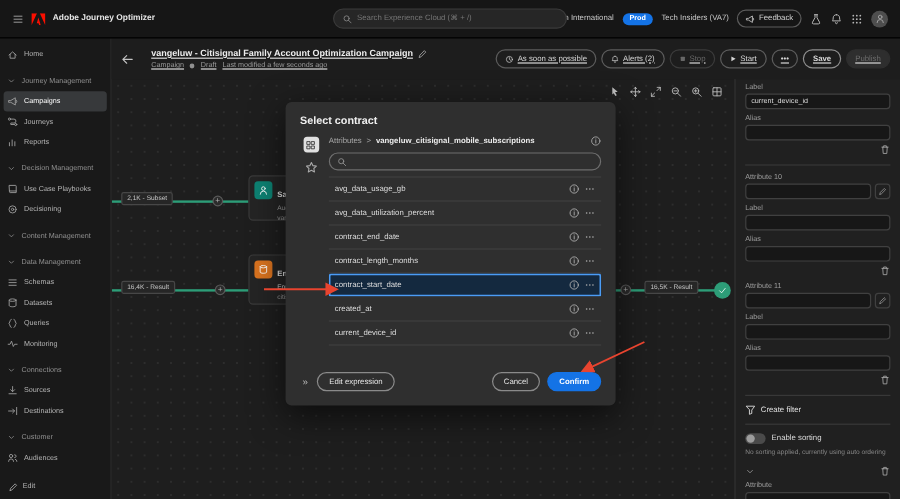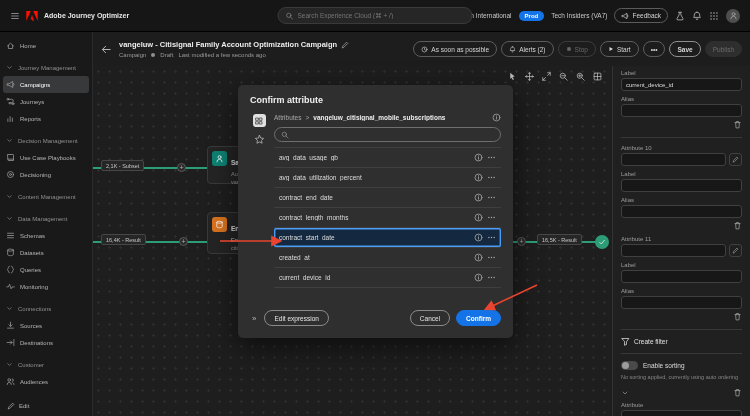--- a/index.html
+++ b/index.html
@@ -31,21 +31,21 @@
   
   .sidebar { position:absolute; left:0; top:32px; width:93px; bottom:0; background:#191919;
     border-right:1px solid #2b2b2b; padding-top:5px; z-index:4; }
   .nav-item, .nav-section { display:flex; align-items:center; gap:5px; height:17px; padding:0 6px; font-size:6px; color:#b4b4b4; white-space:nowrap; }
   .nav-section { color:#8f8f8f; margin-top:5px; }
   .nav-item.active { background:#37393b; color:#fff; border-radius:3px; margin:0 3px; padding:0 3px; }
   .nav-item .icn, .nav-section .icn { color:#9e9e9e; flex:none; }
   .sidebar-edit { position:absolute; bottom:6px; left:7px; display:flex; align-items:center; gap:4px; font-size:6px; color:#b4b4b4; }
 
   
-  .header { position:absolute; left:93px; top:32px; right:0; height:34px; display:flex; align-items:center; padding:0 8px; gap:7px; background:#1d1d1d; z-index:4; }
+  .header { position:absolute; left:93px; top:32px; right:0; height:34px; display:flex; align-items:center; padding:0 8px; gap:14px; background:#1d1d1d; z-index:4;text-decoration:underline; }
   .back-btn { color:#c4c4c4; flex:none; }
   .title-wrap { min-width:0; }
   .title-row { display:flex; align-items:center; gap:4px; }
   .page-title { font-size:7.5px; font-weight:bold; color:#ededed; white-space:nowrap; }
   .meta-row { display:flex; align-items:center; gap:5px; margin-top:3px; font-size:6px; color:#9a9a9a; }
   .status-dot { width:4px; height:4px; border-radius:50%; background:#8f8f8f; }
   .actions { margin-left:auto; display:flex; align-items:center; gap:4px; }
   .btn { display:flex; align-items:center; gap:3px; height:16px; padding:0 7px; border:1px solid #5c5c5c; border-radius:8px; font-size:6.5px; color:#d6d6d6; white-space:nowrap; background:transparent; }
   .btn.disabled { border-color:#3b3b3b; color:#676767; }
   .btn.save { border-color:#8f8f8f; font-weight:bold; }
@@ -534,21 +534,21 @@
     <div class="rp-label">Attribute</div>
     <div class="rp-input rp-select">
       <input style="">
       <svg class="icn chev" width="7" height="7" viewBox="0 0 12 12">
           <path d="M3 4.5 6 7.5 9 4.5"></path>
         </svg>
     </div>
   </aside>
 
   <div class="modal">
-    <div class="modal-title">Confirm attribute</div>
+    <div class="modal-title">Select contract</div>
     <div class="modal-body">
       <div class="modal-rail">
         <span class="rail-tab">
           <svg class="icn" width="8" height="8" viewBox="0 0 12 12">
               <rect x="1.5" y="1.5" width="3.5" height="3.5"></rect>
               <rect x="7" y="1.5" width="3.5" height="3.5"></rect>
               <rect x="1.5" y="7" width="3.5" height="3.5"></rect>
               <rect x="7" y="7" width="3.5" height="3.5"></rect>
             </svg>
         </span>

